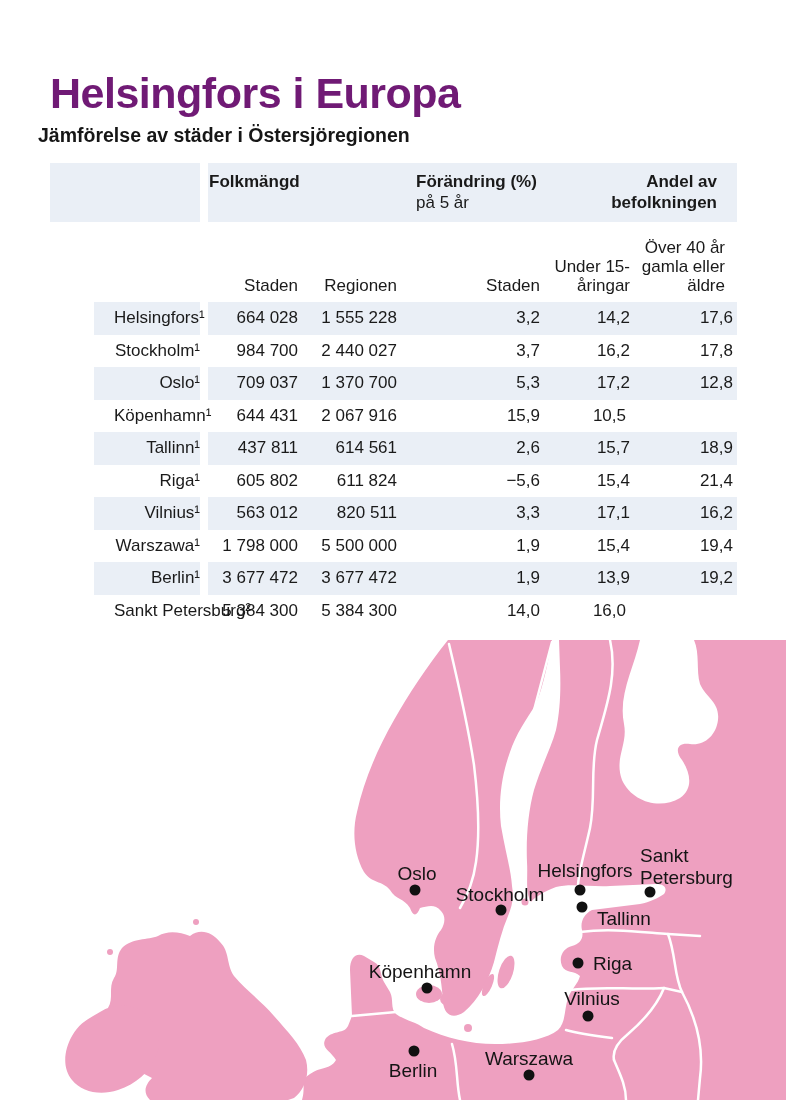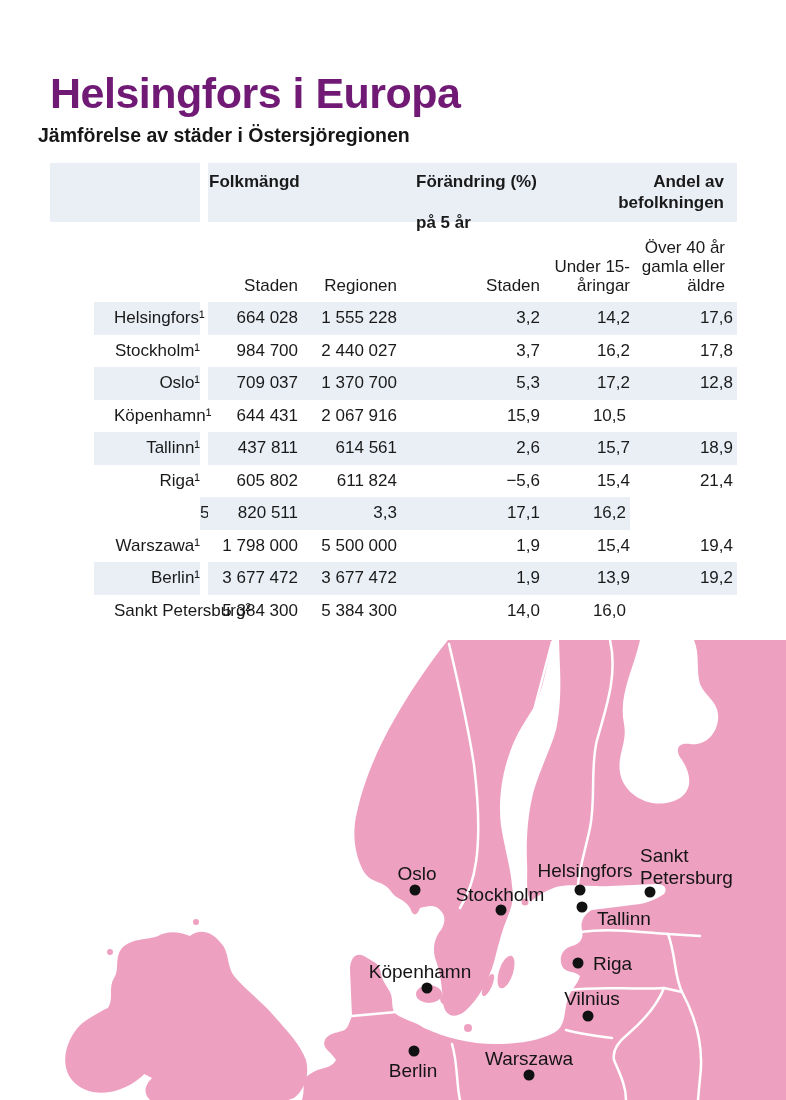--- a/index.html
+++ b/index.html
@@ -17,24 +17,24 @@
     font-size:19.5px;font-weight:700;color:#161616;
   }
   .table{
     position:absolute;left:50px;top:163px;width:687px;font-size:17px;
   }
   .tgrid{display:grid;grid-template-columns:150px 8px 90px 99px 143px 90px 107px;}
   .band{height:59px;}
   .band .nameblock{grid-column:1/2;background:var(--band);}
   .band .datablock{grid-column:3/8;background:var(--band);position:relative;}
   .gh{position:absolute;top:8px;font-weight:700;line-height:21px;}
-  .gh .sub{font-weight:700;margin-top:20px;}
+  .gh .sub{font-weight:400;}
   .gh-folk{left:1px;}
   .gh-change{left:208px;}
-  .gh-andel{right:13px;text-align:right;width:110px;}
+  .gh-andel{right:20px;text-align:right;width:110px;}
   .subhead{height:80px;}
   .subhead .cell{
     align-self:end;text-align:right;padding-bottom:7px;line-height:19px;
   }
   .subhead .c5{padding-right:12px;}
   .row{height:32.5px;line-height:32.5px;}
   .row .cell{white-space:nowrap;}
   .row .name{padding-left:20px;text-align:right;margin-left:44px;}
   .num{text-align:right;}
   .row .c5{padding-right:4px;}
@@ -125,20 +125,21 @@
         <div class="tgrid row">
           <div class="cell name">Riga¹</div>
           <div></div>
           <div class="cell num c1">605 802</div>
           <div class="cell num c2">611 824</div>
           <div class="cell num c3">−5,6</div>
           <div class="cell num c4">15,4</div>
           <div class="cell num c5">21,4</div>
         </div>
         <div class="tgrid row striped">
+          <div class="cell name">Vilnius¹</div>
           <div></div>
           <div class="cell num c1">563 012</div>
           <div class="cell num c2">820 511</div>
           <div class="cell num c3">3,3</div>
           <div class="cell num c4">17,1</div>
           <div class="cell num c5">16,2</div>
         </div>
         <div class="tgrid row">
           <div class="cell name">Warszawa¹</div>
           <div></div>

